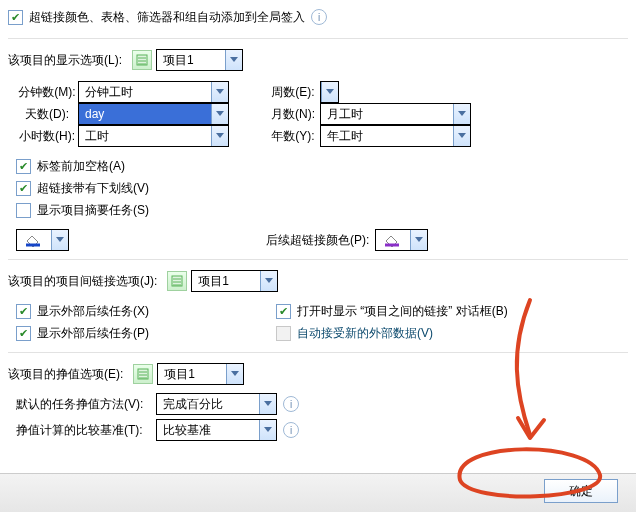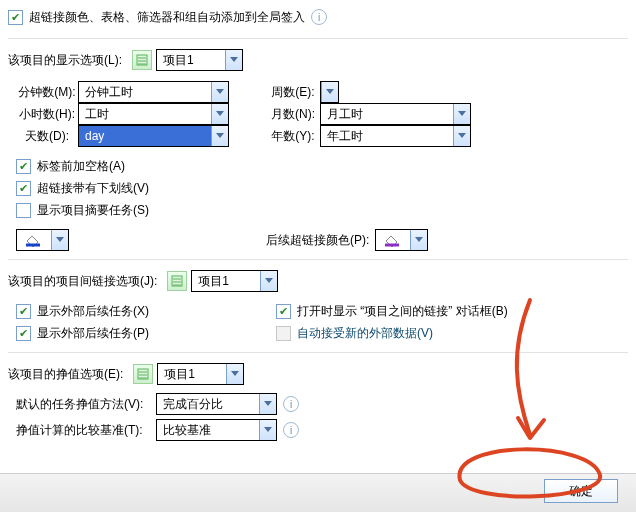--- a/index.html
+++ b/index.html
@@ -79,34 +79,34 @@
         <span class="sel time">
           <span class="txt">分钟工时</span>
           <span class="arrow">
               <svg viewBox="0 0 8 6">
                 <path d="M0 0l4 5 4-5z" fill="#4a6fa0"></path>
               </svg>
             </span>
         </span>
       </div>
       <div class="row h20">
-        <span class="label lbl-w">小时数(H):</span>
-        <span class="sel time">
-          <span class="txt">工时</span>
-          <span class="arrow">
-              <svg viewBox="0 0 8 6">
-                <path d="M0 0l4 5 4-5z" fill="#4a6fa0"></path>
-              </svg>
-            </span>
-        </span>
-      </div>
-      <div class="row h20">
         <span class="label lbl-w">天数(D):</span>
         <span class="sel time-sel hl">
           <span class="txt">day</span>
+          <span class="arrow">
+              <svg viewBox="0 0 8 6">
+                <path d="M0 0l4 5 4-5z" fill="#4a6fa0"></path>
+              </svg>
+            </span>
+        </span>
+      </div>
+      <div class="row h20">
+        <span class="label lbl-w">小时数(H):</span>
+        <span class="sel time">
+          <span class="txt">工时</span>
           <span class="arrow">
               <svg viewBox="0 0 8 6">
                 <path d="M0 0l4 5 4-5z" fill="#4a6fa0"></path>
               </svg>
             </span>
         </span>
       </div>
     </div>
     <div class="colR">
       <div class="row h20">

